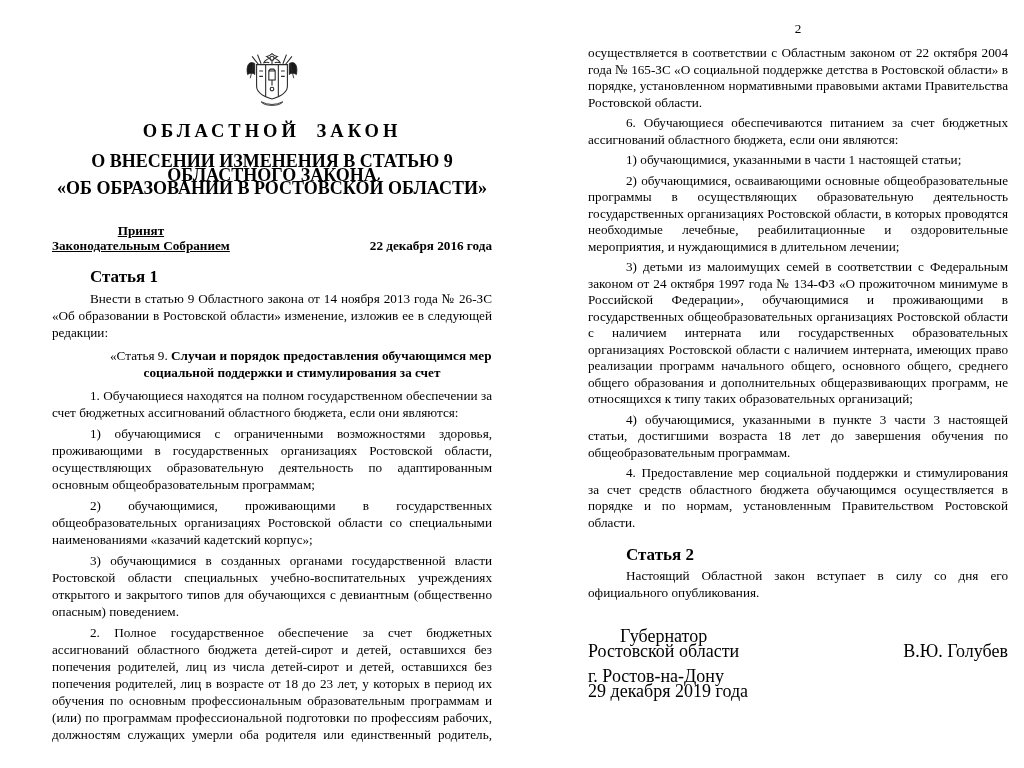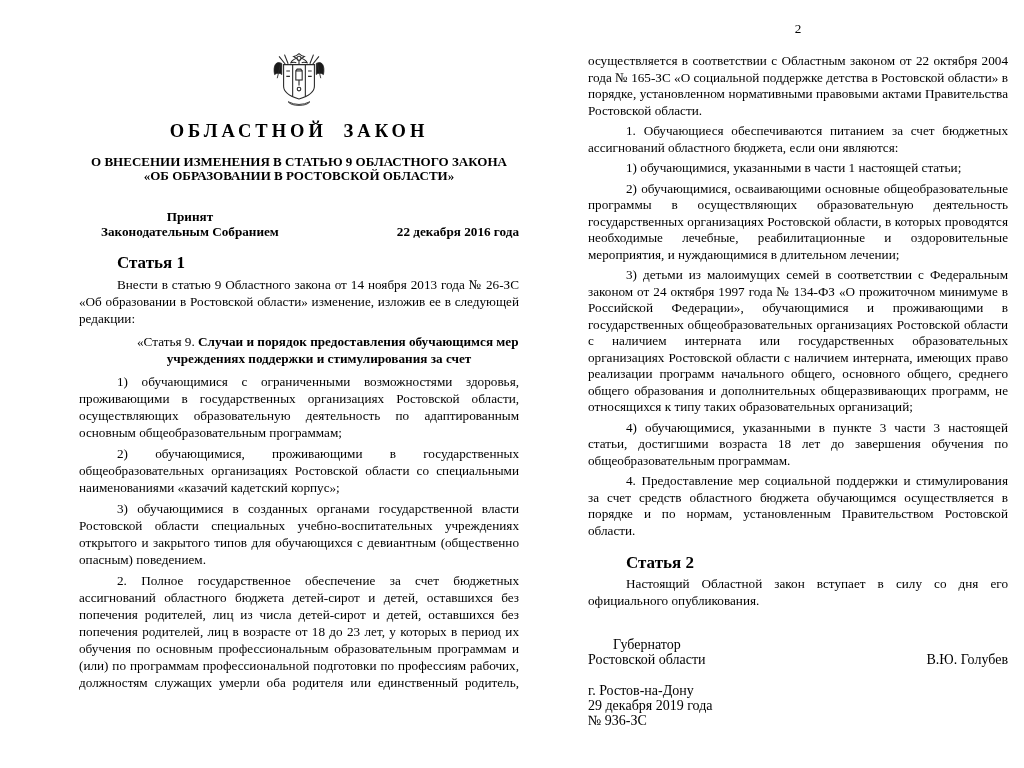--- a/index.html
+++ b/index.html
@@ -5,48 +5,48 @@
   html, body { margin: 0; padding: 0; }
   body {
     width: 1024px; height: 768px;
     background: #ffffff;
     color: #000000;
     font-family: "Liberation Serif", "DejaVu Serif", serif;
     position: relative;
     overflow: hidden;
   }
   .page-col { position: absolute; top: 0; }
-  .page-left  { left: 79px;  width: 440px; }
+  .page-left  { left: 52px;  width: 440px; }
   .page-right { left: 588px; width: 420px; }
 
   .emblem { display: block; margin: 50px auto 0 auto; }
 
   .law-title {
     margin-top: 10px;
     text-align: center;
     font-weight: bold;
     font-size: 18.5px;
     letter-spacing: 4px;
     word-spacing: 8px;
     line-height: 22px;
     white-space: nowrap;
   }
   .law-subtitle {
     margin-top: 13px;
     text-align: center;
     font-weight: bold;
-    font-size: 13px;
+    font-size: 18px;
     line-height: 13.5px;
   }
   .adopted-row {
     display: flex; justify-content: space-between; align-items: flex-end;
     margin-top: 27px;
     font-weight: bold; font-size: 13.2px; line-height: 15px;
   }
-  .adopted-left { margin-left: 22px; text-align: center; }
+  .adopted-left { text-align: center; text-decoration: underline; }
 
   .article-heading {
     font-weight: bold; font-size: 17px; line-height: 17px;
     margin: 15px 0 5px 0; text-indent: 38px;
   }
   .body-p {
     font-size: 13.2px; line-height: 17px;
     text-align: justify; text-indent: 38px;
     margin: 0 0 4px 0;
   }
@@ -56,29 +56,29 @@
 
   .art9-block {
     margin: 6px 0 6px 58px; width: 364px;
     text-align: center;
     font-weight: bold; font-size: 13.2px; line-height: 17px;
   }
   .art9-block .art9-line { white-space: nowrap; }
   .art9-prefix { font-weight: normal; }
 
   .pagenum { margin-top: 20px; text-align: center; font-size: 13.2px; line-height: 17px; }
-  .first-cont { margin-top: 16px; }
+  .first-cont { margin-top: 8px; }
 
   .signature-row {
     display: flex; justify-content: space-between; align-items: flex-end;
     margin-top: 28px;
-    font-size: 14px; line-height: 15px;
+    font-size: 18px; line-height: 15px;
   }
   .sig-post { text-align: center; }
-  .issued-block { margin-top: 16px; font-size: 14px; line-height: 15px; }
+  .issued-block { margin-top: 10px; font-size: 18px; line-height: 15px; }
 </style>
 </head>
 <body>
 
 <div class="page-col page-left">
 
   <svg class="emblem" viewBox="0 0 64 64" width="58" height="60" aria-hidden="true">
     <g fill="none" stroke="#2a2a2a" stroke-width="1.2">
       <path d="M32 3 q-3 3 -6 3 q2 2 4 2 q-5 1 -7 5 q4 -1 6 0 M32 3 q3 3 6 3 q-2 2 -4 2 q5 1 7 5 q-4 -1 -6 0"></path>
       <circle cx="32" cy="8" r="2.2"></circle>
@@ -118,35 +118,36 @@
 
   <div class="article-heading">Статья 1</div>
 
   <p class="body-p">Внести в статью 9 Областного закона от 14 ноября 2013 года № 26-ЗС «Об образовании в Ростовской области» изменение, изложив ее в следующей редакции:</p>
 
   <div class="art9-block">
     <div class="art9-line">
       <span class="art9-prefix">«Статья 9.</span>
       <span>Случаи и порядок предоставления обучающимся мер</span>
     </div>
-    <div class="art9-line">учреждениях поддержки и стимулирования за счет</div>
+    <div class="art9-line">социальной поддержки и стимулирования за счет</div>
   </div>
 
+  <p class="body-p">1. Обучающиеся находятся на полном государственном обеспечении за счет бюджетных ассигнований областного бюджета, если они являются:</p>
   <p class="body-p">1) обучающимися с ограниченными возможностями здоровья, проживающими в государственных организациях Ростовской области, осуществляющих образовательную деятельность по адаптированным основным общеобразовательным программам;</p>
   <p class="body-p">2) обучающимися, проживающими в государственных общеобразовательных организациях Ростовской области со специальными наименованиями «казачий кадетский корпус»;</p>
   <p class="body-p">3) обучающимися в созданных органами государственной власти Ростовской области специальных учебно-воспитательных учреждениях открытого и закрытого типов для обучающихся с девиантным (общественно опасным) поведением.</p>
   <p class="body-p justify-last">2. Полное государственное обеспечение за счет бюджетных ассигнований областного бюджета детей-сирот и детей, оставшихся без попечения родителей, лиц из числа детей-сирот и детей, оставшихся без попечения родителей, лиц в возрасте от 18 до 23 лет, у которых в период их обучения по основным профессиональным образовательным программам и (или) по программам профессиональной подготовки по профессиям рабочих, должностям служащих умерли оба родителя или единственный родитель,</p>
 </div>
 
 <div class="page-col page-right">
 
   <div class="pagenum">2</div>
 
   <p class="body-p no-indent first-cont">осуществляется в соответствии с Областным законом от 22 октября 2004 года № 165-ЗС «О социальной поддержке детства в Ростовской области» в порядке, установленном нормативными правовыми актами Правительства Ростовской области.</p>
-  <p class="body-p">1. Обучающиеся обеспечиваются питанием за счет бюджетных ассигнований областного бюджета, если они являются:</p>
+  <p class="body-p">6. Обучающиеся обеспечиваются питанием за счет бюджетных ассигнований областного бюджета, если они являются:</p>
   <p class="body-p">1) обучающимися, указанными в части 1 настоящей статьи;</p>
   <p class="body-p">2) обучающимися, осваивающими основные общеобразовательные программы в осуществляющих образовательную деятельность государственных организациях Ростовской области, в которых проводятся необходимые лечебные, реабилитационные и оздоровительные мероприятия, и нуждающимися в длительном лечении;</p>
   <p class="body-p">3) детьми из малоимущих семей в соответствии с Федеральным законом от 24 октября 1997 года № 134-ФЗ «О прожиточном минимуме в Российской Федерации», обучающимися и проживающими в государственных общеобразовательных организациях Ростовской области с наличием интерната или государственных образовательных организациях Ростовской области с наличием интерната, имеющих право реализации программ начального общего, основного общего, среднего общего образования и дополнительных общеразвивающих программ, не относящихся к типу таких образовательных организаций;</p>
   <p class="body-p">4) обучающимися, указанными в пункте 3 части 3 настоящей статьи, достигшими возраста 18 лет до завершения обучения по общеобразовательным программам.</p>
   <p class="body-p">4. Предоставление мер социальной поддержки и стимулирования за счет средств областного бюджета обучающимся осуществляется в порядке и по нормам, установленным Правительством Ростовской области.</p>
 
   <div class="article-heading">Статья 2</div>
 
   <p class="body-p">Настоящий Областной закон вступает в силу со дня его официального опубликования.</p>
 
@@ -154,15 +155,14 @@
     <div class="sig-post">
       <div>Губернатор</div>
       <div>Ростовской области</div>
     </div>
     <div>В.Ю. Голубев</div>
   </div>
 
   <div class="issued-block">
     <div>г. Ростов-на-Дону</div>
     <div>29 декабря 2019 года</div>
-    <div>№ 936-ЗС</div>
   </div>
 </div>
 
 </body></html>

